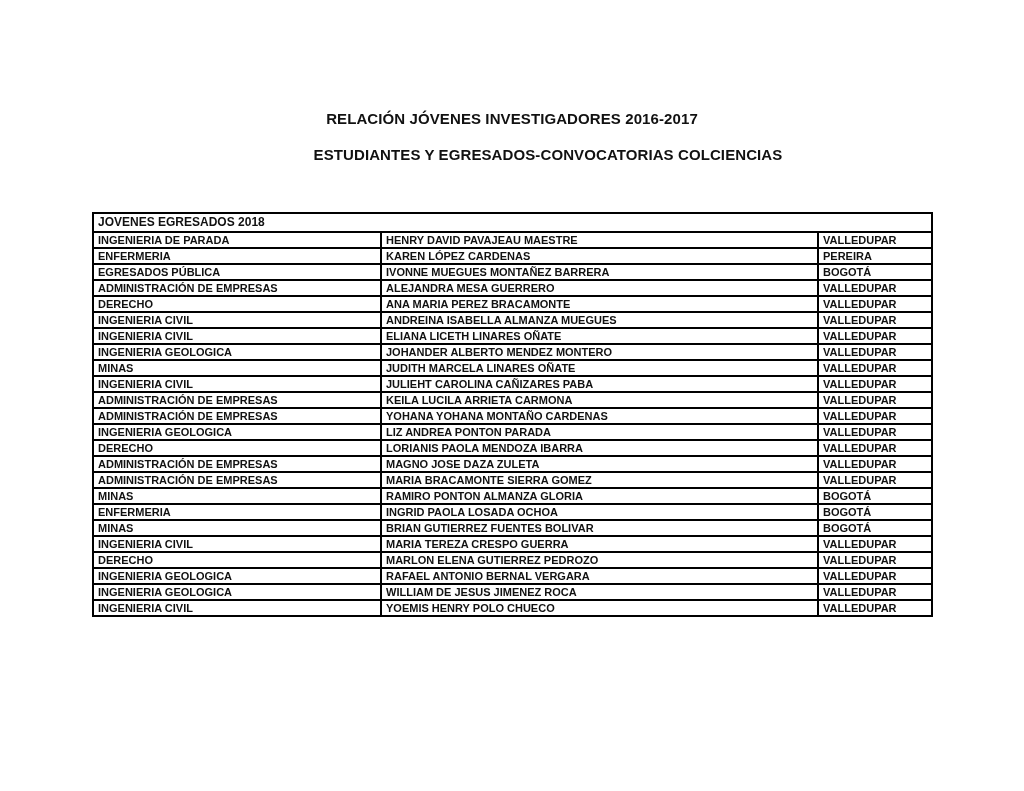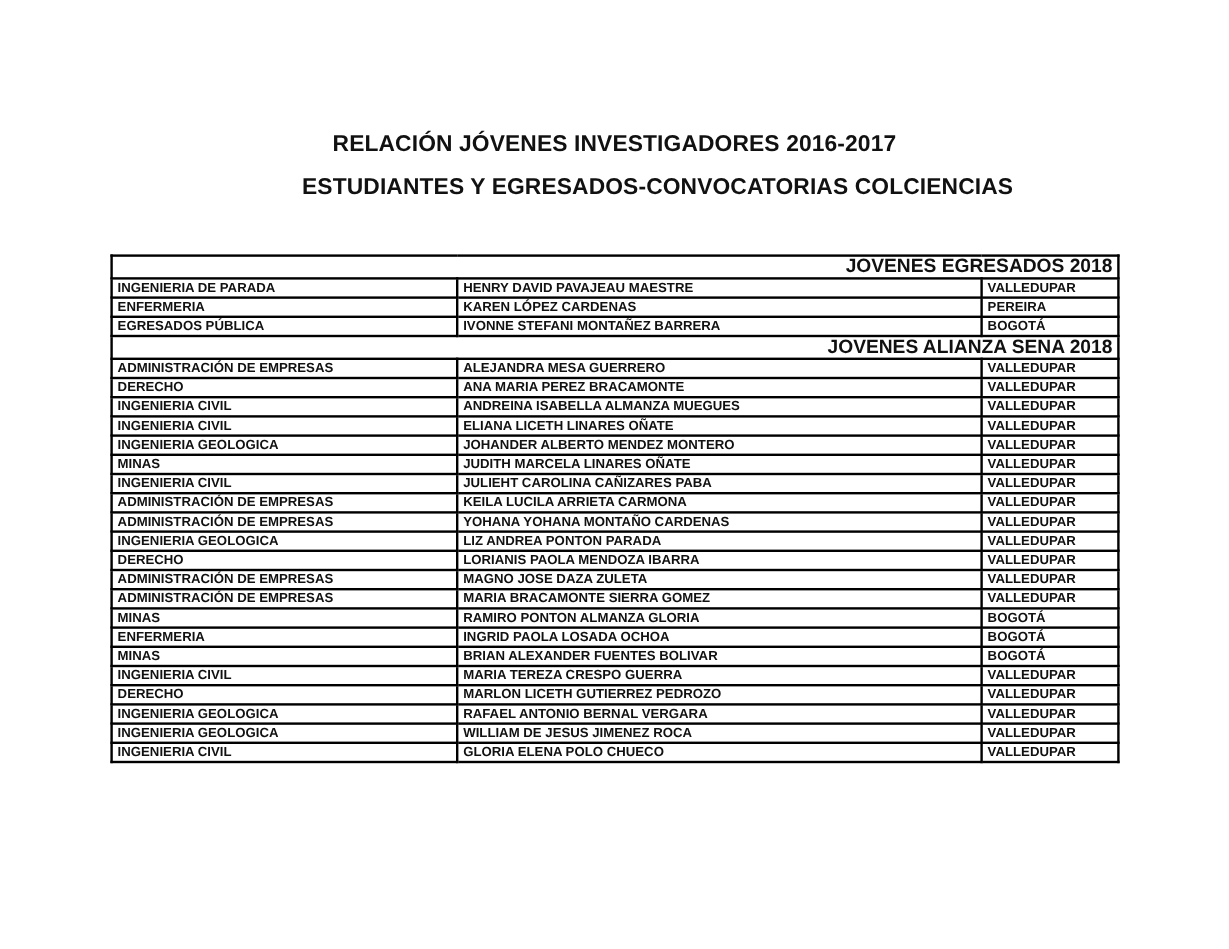--- a/index.html
+++ b/index.html
@@ -15,21 +15,21 @@
     background: #ffffff;
     color: #111111;
     overflow: hidden;
   }
   .doc-title {
     position: absolute;
     left: 0;
     width: 100%;
     text-align: center;
     font-weight: bold;
-    font-size: 19px;
+    font-size: 15px;
     letter-spacing: 0.1px;
     color: #111111;
     white-space: nowrap;
   }
   .doc-title.line1 { top: 110px; }
   .doc-title.line2 { top: 146px; padding-left: 36px; }
 
   table.roster {
     position: absolute;
     left: 92px;
@@ -45,22 +45,22 @@
     color: #111111;
     padding: 0 4px;
     height: 14px;
     line-height: 14px;
     white-space: nowrap;
     overflow: hidden;
     text-align: left;
     vertical-align: middle;
   }
   table.roster td.section-header {
-    text-align: right;
-    font-size: 16px;
+    text-align: left;
+    font-size: 12px;
     height: 17px;
     line-height: 17px;
   }
 </style>
 </head>
 <body>
 
 <div class="page">
   <div class="doc-title line1">RELACIÓN JÓVENES INVESTIGADORES 2016-2017</div>
   <div class="doc-title line2">ESTUDIANTES Y EGRESADOS-CONVOCATORIAS COLCIENCIAS</div>
@@ -80,25 +80,22 @@
           <td>HENRY DAVID PAVAJEAU MAESTRE</td>
           <td>VALLEDUPAR</td>
         </tr>
         <tr>
           <td>ENFERMERIA</td>
           <td>KAREN LÓPEZ CARDENAS</td>
           <td>PEREIRA</td>
         </tr>
         <tr>
           <td>EGRESADOS PÚBLICA</td>
-          <td>IVONNE STEFANI MONTAÑEZ BARRERA</td>
-          <td>BOGOTÁ</td>
-        </tr>
-        <tr>
-          <td colspan="3" class="section-header">JOVENES ALIANZA SENA 2018</td>
+          <td>IVONNE MUEGUES MONTAÑEZ BARRERA</td>
+          <td>BOGOTÁ</td>
         </tr>
         <tr>
           <td>ADMINISTRACIÓN DE EMPRESAS</td>
           <td>ALEJANDRA MESA GUERRERO</td>
           <td>VALLEDUPAR</td>
         </tr>
         <tr>
           <td>DERECHO</td>
           <td>ANA MARIA PEREZ BRACAMONTE</td>
           <td>VALLEDUPAR</td>
@@ -163,43 +160,43 @@
           <td>RAMIRO PONTON ALMANZA GLORIA</td>
           <td>BOGOTÁ</td>
         </tr>
         <tr>
           <td>ENFERMERIA</td>
           <td>INGRID PAOLA LOSADA OCHOA</td>
           <td>BOGOTÁ</td>
         </tr>
         <tr>
           <td>MINAS</td>
-          <td>BRIAN ALEXANDER FUENTES BOLIVAR</td>
+          <td>BRIAN GUTIERREZ FUENTES BOLIVAR</td>
           <td>BOGOTÁ</td>
         </tr>
         <tr>
           <td>INGENIERIA CIVIL</td>
           <td>MARIA TEREZA CRESPO GUERRA</td>
           <td>VALLEDUPAR</td>
         </tr>
         <tr>
           <td>DERECHO</td>
-          <td>MARLON LICETH GUTIERREZ PEDROZO</td>
+          <td>MARLON ELENA GUTIERREZ PEDROZO</td>
           <td>VALLEDUPAR</td>
         </tr>
         <tr>
           <td>INGENIERIA GEOLOGICA</td>
           <td>RAFAEL ANTONIO BERNAL VERGARA</td>
           <td>VALLEDUPAR</td>
         </tr>
         <tr>
           <td>INGENIERIA GEOLOGICA</td>
           <td>WILLIAM DE JESUS JIMENEZ ROCA</td>
           <td>VALLEDUPAR</td>
         </tr>
         <tr>
           <td>INGENIERIA CIVIL</td>
-          <td>GLORIA ELENA POLO CHUECO</td>
+          <td>YOEMIS HENRY POLO CHUECO</td>
           <td>VALLEDUPAR</td>
         </tr>
       </tbody>
   </table>
 </div>
 
 </body></html>

